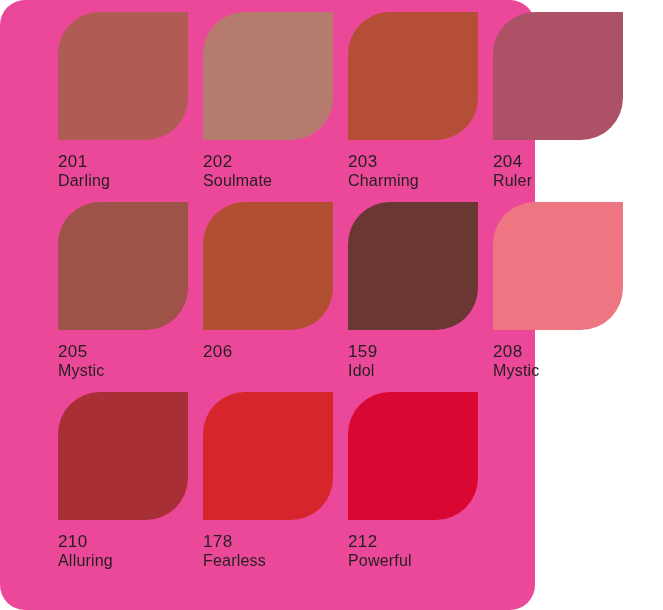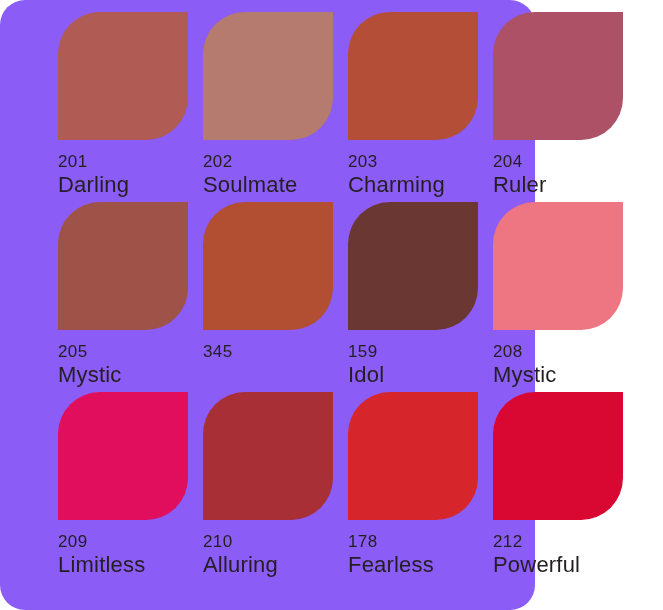--- a/index.html
+++ b/index.html
@@ -14,21 +14,21 @@
 
   body {
     font-family: "Liberation Sans", "DejaVu Sans", sans-serif;
     -webkit-font-smoothing: antialiased;
   }
 
   #palette-sheet {
     position: relative;
     width: 535px;
     height: 610px;
-    background: #8b5cf6;
+    background: #ec4899;
     padding-left: 58px;
     padding-top: 12px;
     border-radius: 25px;
   }
 
   .swatch-grid {
     display: grid;
     grid-template-columns: repeat(4, 145px);
     grid-auto-rows: 190px;
     column-gap: 0px;
@@ -60,21 +60,21 @@
 
   .swatch-code {
     display: block;
     font-size: 17px;
     color: #231f20;
     letter-spacing: 0.4px;
   }
 
   .swatch-name {
     display: block;
-    font-size: 22px;
+    font-size: 16px;
     color: #231f20;
     letter-spacing: 0.2px;
     white-space: nowrap;
   }
 </style>
 </head>
 <body>
 
 <div id="palette-sheet">
   <div class="swatch-grid">
@@ -109,42 +109,35 @@
       <div class="swatch-cell">
         <div class="swatch-chip" style="background-color: rgb(159, 82, 71);"></div>
         <div class="swatch-caption">
           <span class="swatch-code">205</span>
           <span class="swatch-name">Mystic</span>
         </div>
       </div>
       <div class="swatch-cell">
         <div class="swatch-chip" style="background-color: rgb(178, 79, 51);"></div>
         <div class="swatch-caption">
-          <span class="swatch-code">345</span>
+          <span class="swatch-code">206</span>
         </div>
       </div>
       <div class="swatch-cell">
         <div class="swatch-chip" style="background-color: rgb(107, 55, 51);"></div>
         <div class="swatch-caption">
           <span class="swatch-code">159</span>
           <span class="swatch-name">Idol</span>
         </div>
       </div>
       <div class="swatch-cell">
         <div class="swatch-chip" style="background-color: rgb(238, 118, 130);"></div>
         <div class="swatch-caption">
           <span class="swatch-code">208</span>
           <span class="swatch-name">Mystic</span>
-        </div>
-      </div>
-      <div class="swatch-cell">
-        <div class="swatch-chip" style="background-color: rgb(224, 14, 92);"></div>
-        <div class="swatch-caption">
-          <span class="swatch-code">209</span>
-          <span class="swatch-name">Limitless</span>
         </div>
       </div>
       <div class="swatch-cell">
         <div class="swatch-chip" style="background-color: rgb(169, 47, 54);"></div>
         <div class="swatch-caption">
           <span class="swatch-code">210</span>
           <span class="swatch-name">Alluring</span>
         </div>
       </div>
       <div class="swatch-cell">

